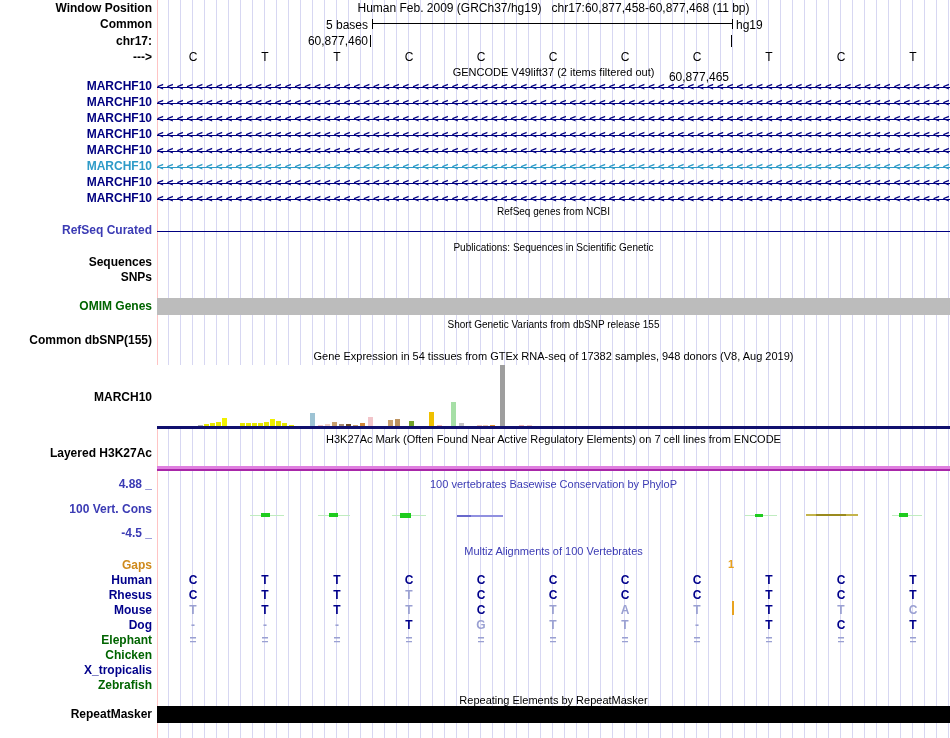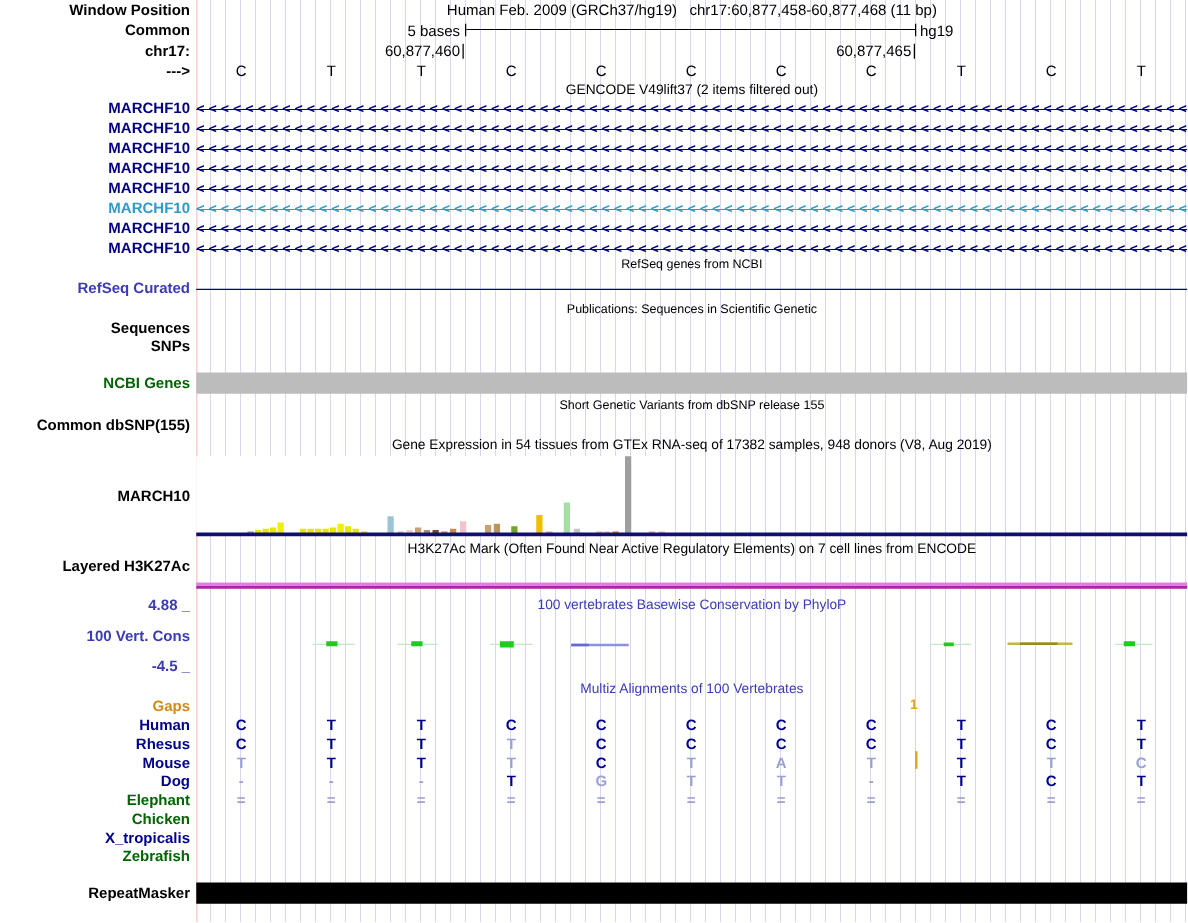--- a/index.html
+++ b/index.html
@@ -18,21 +18,21 @@
   .rowc{position:absolute;left:157px;width:793px;height:13px;}
   .gene-row{position:absolute;left:157px;width:793px;height:16px;overflow:hidden;white-space:nowrap;
             font-family:"DejaVu Sans Mono",monospace;font-size:11px;font-weight:bold;
             letter-spacing:3.2px;line-height:14px;}
   .mz-cell{position:absolute;transform:translateX(-50%);font-size:12px;font-weight:bold;line-height:13px;}
   .tick{position:absolute;width:1px;height:12px;background:#000;}
   .scalebar{position:absolute;left:372px;top:19px;width:359px;height:10px;
             border-left:1px solid #000;border-right:1px solid #000;
             background:linear-gradient(to bottom,transparent 4px,#000 4px,#000 5px,transparent 5px);}
   .coordl{position:absolute;left:157px;width:211px;text-align:right;font-size:12px;white-space:nowrap;}
-  .coordr{position:absolute;left:518px;width:211px;text-align:right;font-size:12px;white-space:nowrap;}
+  .coordr{position:absolute;left:518px;width:211px;text-align:right;font-size:12px;white-space:nowrap;margin-top:36px;}
   .hline{position:absolute;left:157px;width:793px;}
   .gtex-box{position:absolute;left:157px;top:365px;width:375px;height:62px;background:#fff;}
   .gtex-bar{position:absolute;bottom:0;width:5px;}
   .cons-mark{position:absolute;}
   .insert-tick{position:absolute;left:732px;top:601px;width:2px;height:14px;background:#e8a21e;}
   .insert-num{position:absolute;left:731px;top:558px;transform:translateX(-50%);
               font-size:11px;font-weight:bold;color:#e8a21e;}
 </style>
 </head>
 <body>
@@ -85,21 +85,21 @@
 
   <div class="ctr small" style="top:206px">RefSeq genes from NCBI</div>
   <div class="lbl blue" style="top:224px">RefSeq Curated</div>
   <div class="hline" style="top:231px;height:1px;background:#000080"></div>
 
   <div class="ctr small" style="top:242px">Publications: Sequences in Scientific Genetic</div>
   <div class="lbl" style="top:256px">Sequences</div>
   <div class="lbl" style="top:271px">SNPs</div>
 
   <div class="hline" style="top:298px;height:17px;background:#bcbcbc"></div>
-  <div class="lbl green" style="top:300px">NCBI Genes</div>
+  <div class="lbl green" style="top:300px">OMIM Genes</div>
 
   <div class="ctr small" style="top:319px">Short Genetic Variants from dbSNP release 155</div>
   <div class="lbl" style="top:334px">Common dbSNP(155)</div>
 
   <div class="ctr" style="top:350px">Gene Expression in 54 tissues from GTEx RNA-seq of 17382 samples, 948 donors (V8, Aug 2019)</div>
   <div class="gtex-box">
       <div class="gtex-bar" style="left: 41px; height: 2px; background: rgb(176, 176, 176);"></div>
       <div class="gtex-bar" style="left: 47px; height: 3px; background: rgb(230, 230, 0);"></div>
       <div class="gtex-bar" style="left: 53px; height: 4px; background: rgb(230, 230, 0);"></div>
       <div class="gtex-bar" style="left: 59px; height: 5px; background: rgb(230, 230, 0);"></div>
@@ -229,20 +229,21 @@
         <span class="mz-cell" style="left: 324px; color: rgb(154, 160, 210);">=</span>
         <span class="mz-cell" style="left: 396px; color: rgb(154, 160, 210);">=</span>
         <span class="mz-cell" style="left: 468px; color: rgb(154, 160, 210);">=</span>
         <span class="mz-cell" style="left: 540px; color: rgb(154, 160, 210);">=</span>
         <span class="mz-cell" style="left: 612px; color: rgb(154, 160, 210);">=</span>
         <span class="mz-cell" style="left: 684px; color: rgb(154, 160, 210);">=</span>
         <span class="mz-cell" style="left: 756px; color: rgb(154, 160, 210);">=</span>
       </div>
     </div>
 
+  <div class="ctr" style="top:694px">Repeating Elements by RepeatMasker</div>
   <div class="hline" style="top:706px;height:17px;background:#000"></div>
   <div class="lbl" style="top:708px">RepeatMasker</div>
 
 <div class="lbl" style="top: 80px; color: rgb(0, 0, 128);">MARCHF10</div>
     <div class="lbl" style="top: 96px; color: rgb(0, 0, 128);">MARCHF10</div>
     <div class="lbl" style="top: 112px; color: rgb(0, 0, 128);">MARCHF10</div>
     <div class="lbl" style="top: 128px; color: rgb(0, 0, 128);">MARCHF10</div>
     <div class="lbl" style="top: 144px; color: rgb(0, 0, 128);">MARCHF10</div>
     <div class="lbl" style="top: 160px; color: rgb(46, 155, 200);">MARCHF10</div>
     <div class="lbl" style="top: 176px; color: rgb(0, 0, 128);">MARCHF10</div>

